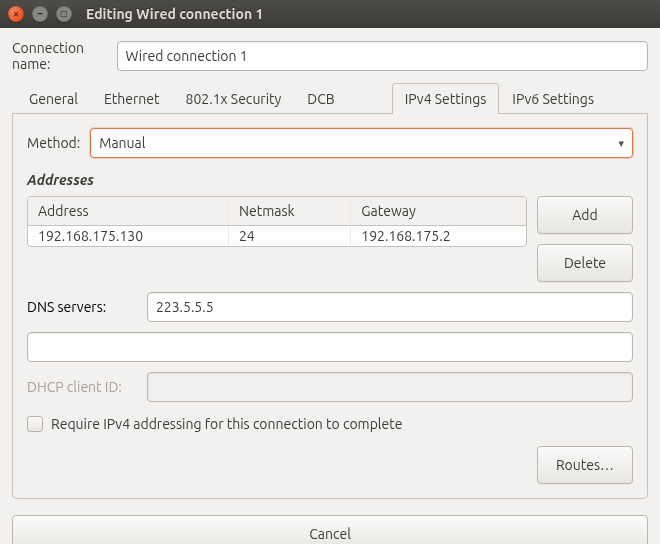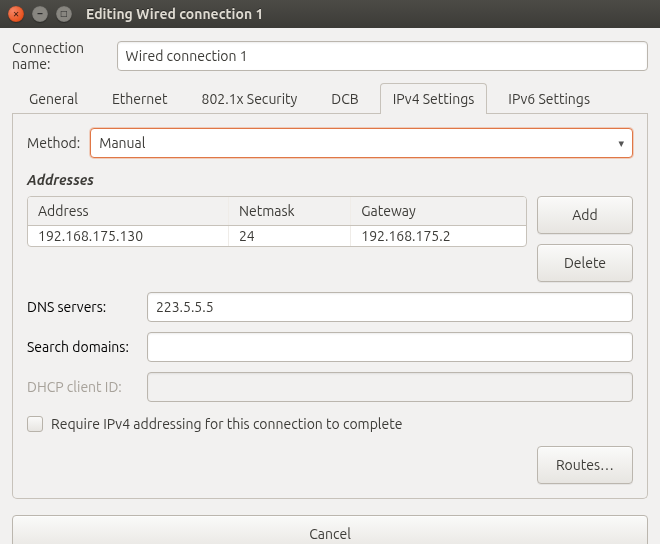--- a/index.html
+++ b/index.html
@@ -75,37 +75,38 @@
     width: 100%;
     box-shadow: inset 0 1px 2px rgba(0,0,0,.08);
   }
   input.text-input:disabled, .entry-box.disabled { background:#f2f1f0; }
 
   
   .tab-strip {
     display: flex;
     border-bottom: 1px solid #c7c2ba;
     padding-left: 4px;
-    gap: 8px;
+    gap: 0;
     margin-bottom: 0;
   }
   .tab {
     padding: 7px 12px;
     color: #3c3b37;
     border: 1px solid transparent;
     border-bottom: none;
     border-top-left-radius: 4px;
     border-top-right-radius: 4px;
     position: relative;
     top: 1px;
     cursor: default;
   }
   .tab.active {
     background: #f2f1f0;
     border-color: #c7c2ba;
+    margin-left: 44px;
   }
 
   .tab-panel {
     border: 1px solid #c7c2ba;
     border-top: none;
     border-radius: 0 0 5px 5px;
     padding: 14px 14px 14px 14px;
     background: #f2f1f0;
   }
 
@@ -246,21 +247,20 @@
         <button class="gtk">Delete</button>
       </div>
     </div>
 
     <div class="form-row">
       <label class="lbl">DNS servers:</label>
       <input class="text-input" value="223.5.5.5" style="">
     </div>
 
     <div class="form-row">
-      <label class="lbl">Search domains:</label>
       <input class="text-input" value="" style="">
     </div>
 
     <div class="form-row">
       <label class="lbl disabled">DHCP client ID:</label>
       <input class="text-input" disabled="" value="" style="">
     </div>
 
     <div class="checkbox-row">
       <span class="gtk-check"></span>

